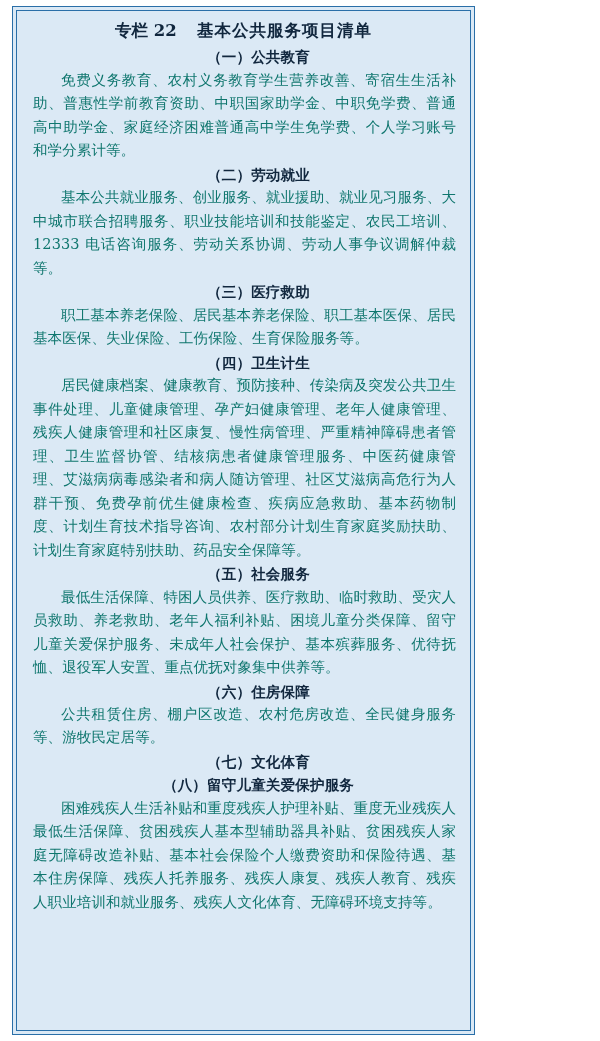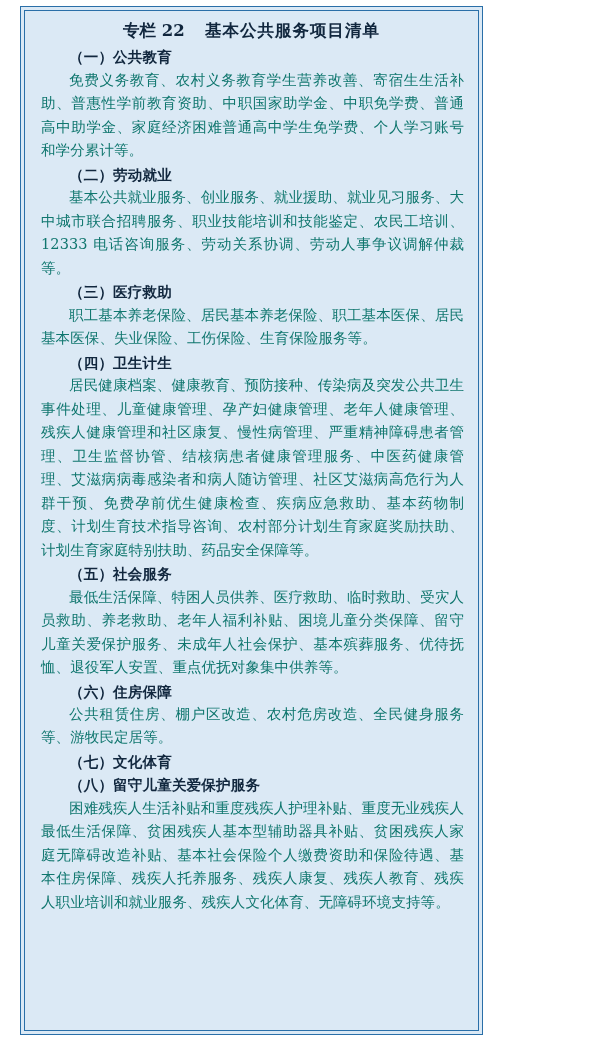--- a/index.html
+++ b/index.html
@@ -13,21 +13,21 @@
   #page {
     position: relative;
     width: 600px;
     height: 1041px;
     background: #ffffff;
     box-sizing: border-box;
     overflow: hidden;
   }
   .box {
     position: absolute;
-    left: 20px;
+    left: 12px;
     top: 6px;
     width: 463px;
     height: 1029px;
     box-sizing: border-box;
     border: 1px solid #2a6fa8;
     background: #dbe9f5;
     padding: 0;
   }
   .box-inner {
     position: absolute;
@@ -57,20 +57,21 @@
   }
   .h-item {
     font-family: "DejaVu Serif", "Liberation Serif", serif;
     font-weight: bold;
     font-size: 14.5px;
     color: #11273e;
     text-indent: 28px;
     line-height: 1.62;
     margin: 0;
     letter-spacing: 0.2px;
+    text-align: center;
   }
   .p-item {
     font-family: "DejaVu Serif", "Liberation Serif", serif;
     font-size: 14.5px;
     color: #0f766e;
     text-indent: 28px;
     line-height: 1.62;
     margin: 0;
     text-align: justify;
     text-justify: inter-ideograph;

